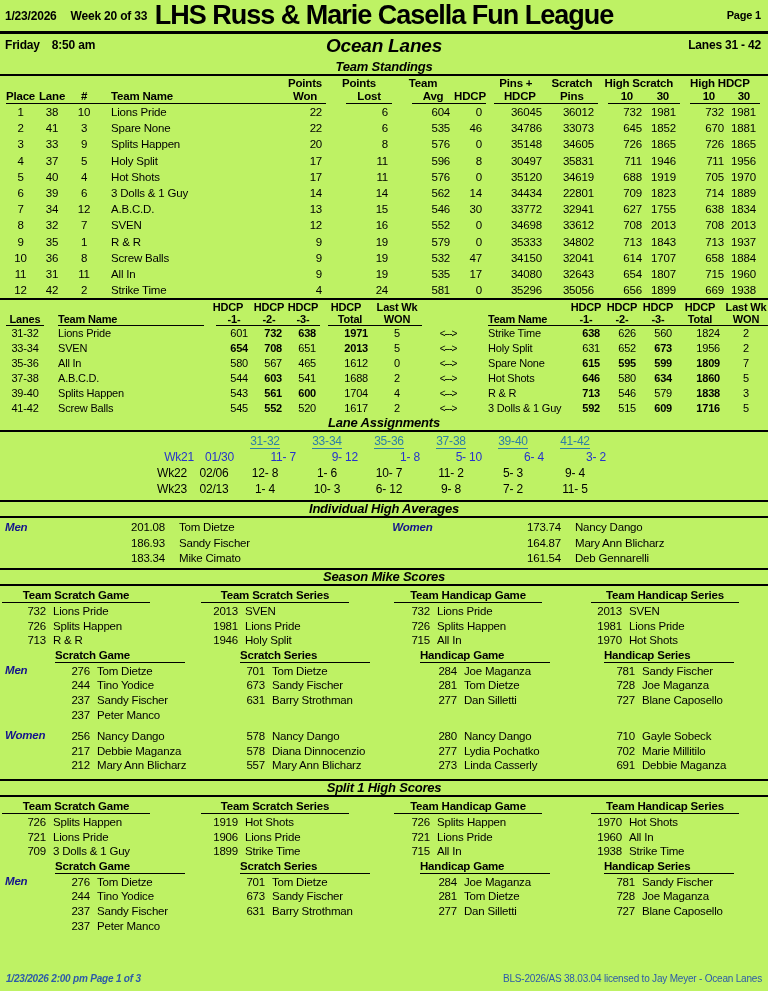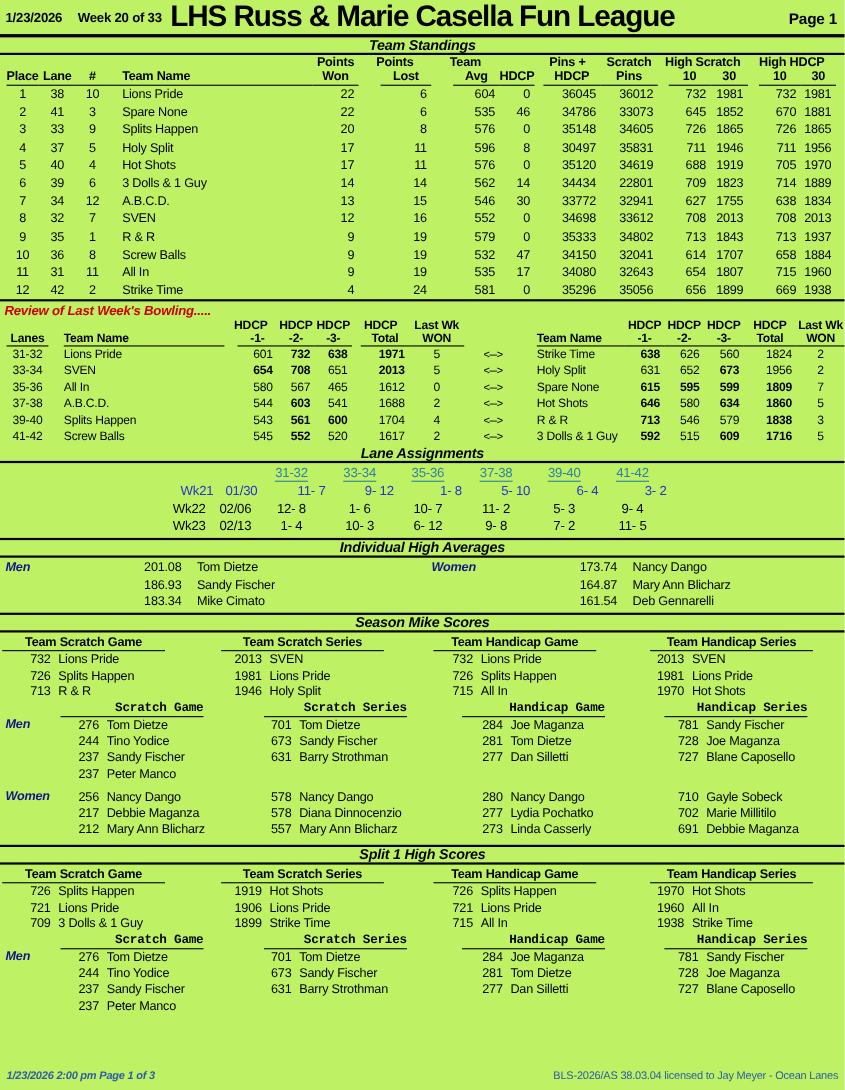--- a/index.html
+++ b/index.html
@@ -3,21 +3,21 @@
 <meta charset="utf-8">
 <style>
   html,body{margin:0;padding:0;background:#fff;}
   .page{position:relative;width:768px;height:991px;background:#bef264;overflow:hidden;
         font-family:"Liberation Sans",sans-serif;color:#000;letter-spacing:-0.2px;}
   
   .hdr1{position:relative;height:31px;border-bottom:3px solid #000;}
   .hdr-left{position:absolute;left:5px;top:9px;font-size:12px;font-weight:bold;white-space:nowrap;}
   .hdr-left .wk{margin-left:14px;}
   .hdr-title{position:absolute;left:0;right:0;top:0px;text-align:center;font-size:27px;font-weight:bold;letter-spacing:-1px;line-height:30px;}
-  .hdr-page{position:absolute;right:7px;top:9px;font-size:14px;font-weight:bold;}
+  .hdr-page{position:absolute;right:7px;top:9px;font-size:11px;font-weight:bold;}
   .hdr2{position:relative;height:26px;}
   .hdr-day{position:absolute;left:5px;top:4px;font-size:12px;font-weight:bold;}
   .hdr-day span{margin-left:12px;}
   .hdr-center{position:absolute;left:0;right:0;top:1px;text-align:center;font-size:19px;font-weight:bold;font-style:italic;}
   .hdr-lanes{position:absolute;right:7px;top:4px;font-size:12px;font-weight:bold;}
   .sec-title{text-align:center;font-size:13px;font-weight:bold;font-style:italic;line-height:14px;}
   .rule-b{border-bottom:2px solid #000;}
   .rule-t{border-top:2px solid #000;}
   
   table{border-collapse:collapse;table-layout:fixed;}
@@ -50,21 +50,21 @@
   #iha .pname{padding-left:14px;text-align:left;}
   #iha .wlab{text-align:center;}
   
   .hs-grid{display:grid;grid-template-columns:192px 192px 192px 192px;font-size:11.5px;line-height:14.6px;}
   .hs-cell{white-space:nowrap;}
   .hs-teamhead{display:block;width:148px;text-align:center;font-weight:bold;border-bottom:1.5px solid #000;line-height:14px;margin-bottom:1px;}
   .hs-cell:nth-child(1) .hs-teamhead{margin-left:2px;}
   .hs-cell:nth-child(2) .hs-teamhead{margin-left:9px;}
   .hs-cell:nth-child(3) .hs-teamhead{margin-left:10px;}
   .hs-cell:nth-child(4) .hs-teamhead{margin-left:15px;}
-  .hs-indhead{display:block;width:130px;text-align:right;font-weight:bold;border-bottom:1.5px solid #000;line-height:14px;margin-bottom:1px;font-family:Liberation Mono, monospace;}
+  .hs-indhead{display:block;width:130px;text-align:left;font-weight:bold;border-bottom:1.5px solid #000;line-height:14px;margin-bottom:1px;}
   .hs-cell:nth-child(1) .hs-indhead{margin-left:55px;}
   .hs-cell:nth-child(2) .hs-indhead{margin-left:48px;}
   .hs-cell:nth-child(3) .hs-indhead{margin-left:36px;}
   .hs-cell:nth-child(4) .hs-indhead{margin-left:28px;}
   .hs-cell .val{display:inline-block;width:40px;margin-left:6px;text-align:right;}
   .hs-cell .nm{margin-left:7px;}
   .hs-cell .ival{display:inline-block;width:46px;text-align:right;}
   .hs-cell:nth-child(1) .ival{margin-left:44px;}
   .hs-cell:nth-child(2) .ival{margin-left:27px;}
   .hs-cell:nth-child(3) .ival{margin-left:27px;}
@@ -81,20 +81,25 @@
 <body>
 
 <div class="page">
 
   <div class="hdr1">
     <span class="hdr-left"><span>1/23/2026</span><span class="wk">Week 20 of 33</span></span>
     <div class="hdr-title">LHS Russ &amp; Marie Casella Fun League</div>
     <span class="hdr-page">Page 1</span>
   </div>
 
+  <div class="hdr2">
+    <span class="hdr-day"><span style="margin-left:0">Friday</span><span>8:50 am</span></span>
+    <div class="hdr-center">Ocean Lanes</div>
+    <span class="hdr-lanes">Lanes 31 - 42</span>
+  </div>
 
   <div class="sec-title rule-b">Team Standings</div>
 
   <table id="standings">
     <colgroup>
       <col style="width:26px">
         <col style="width:34px">
         <col style="width:30px">
         <col style="width:185px">
       <col style="width:42px">
@@ -358,21 +363,20 @@
           <td class="num">35056</td>
           <td class="num">656</td>
           <td class="num">1899</td>
           <td class="num">669</td>
           <td class="num">1938</td>
         </tr>
       </tbody>
   </table>
 
   <div id="review-sec">
-    <div class="review-title">Review of Last Week's Bowling.....</div>
     <table id="review">
       <colgroup>
         <col style="width:38px">
           <col style="width:160px">
           <col style="width:48px">
           <col style="width:34px">
         <col style="width:34px">
           <col style="width:52px">
           <col style="width:50px">
           <col style="width:52px">

